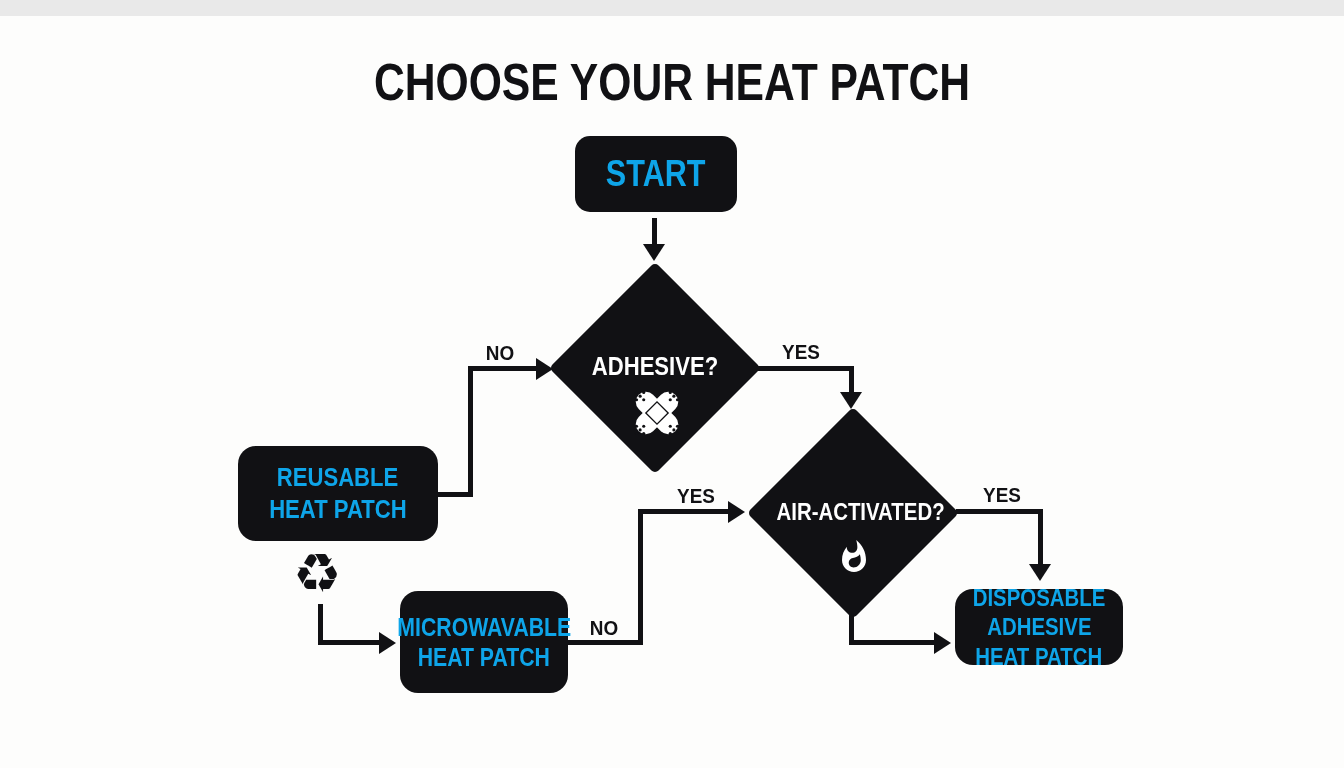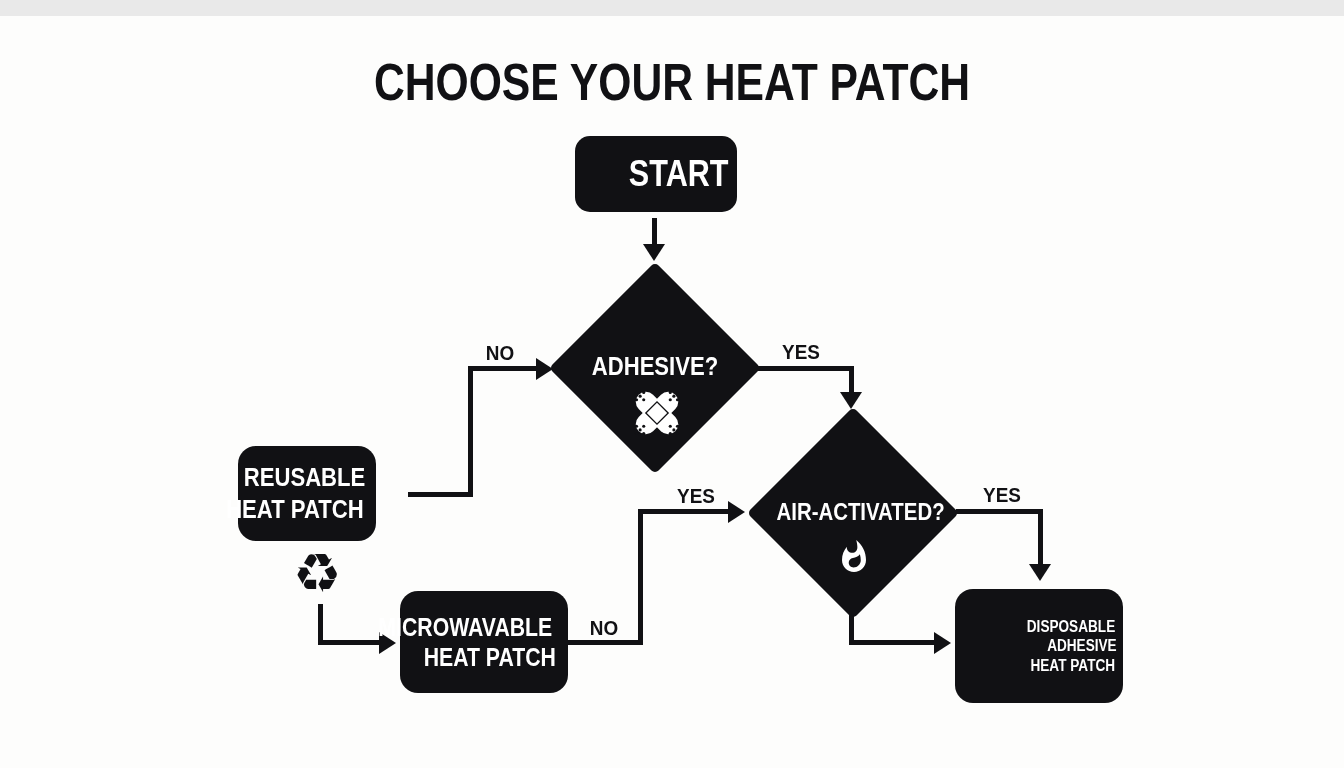--- a/index.html
+++ b/index.html
@@ -8,29 +8,29 @@
     background:#fdfdfc;overflow:hidden;
     font-family:"Liberation Sans", sans-serif;
     --ink:#111114;
   }
   .title{
     position:absolute;left:0;top:36px;width:100%;text-align:center;
     font-size:52px;font-weight:bold;color:var(--ink);
     transform:scaleX(.82);letter-spacing:0px;white-space:nowrap;
   }
   .node{
-    position:absolute;background:var(--ink);color:#ffffff;
-    display:flex;flex-direction:column;align-items:flex-end;justify-content:center;
+    position:absolute;background:var(--ink);color:#0ea5e9;
+    display:flex;flex-direction:column;align-items:center;justify-content:center;
     font-weight:bold;text-align:center;
   }
   .node .line{transform:scaleX(.85);white-space:nowrap;line-height:1.22;}
   .start{left:575px;top:120px;width:162px;height:76px;border-radius:15px;font-size:36px;}
-  .reusable{left:238px;top:430px;width:138px;height:95px;border-radius:18px;font-size:26px;}
+  .reusable{left:238px;top:430px;width:200px;height:95px;border-radius:18px;font-size:26px;}
   .microwavable{left:400px;top:575px;width:168px;height:102px;border-radius:18px;font-size:25px;}
-  .disposable{left:955px;top:573px;width:168px;height:114px;border-radius:18px;font-size:16px;}
+  .disposable{left:955px;top:573px;width:168px;height:76px;border-radius:18px;font-size:24px;}
   .diamond{
     position:absolute;width:150px;height:150px;background:var(--ink);
     transform:rotate(45deg);border-radius:5px;
   }
   .diamond.adhesive{left:580px;top:277px;}
   .diamond.air{left:778px;top:422px;}
   .dlabel{
     position:absolute;color:#fff;font-weight:bold;text-align:center;
     transform:scaleX(.85);white-space:nowrap;
   }

